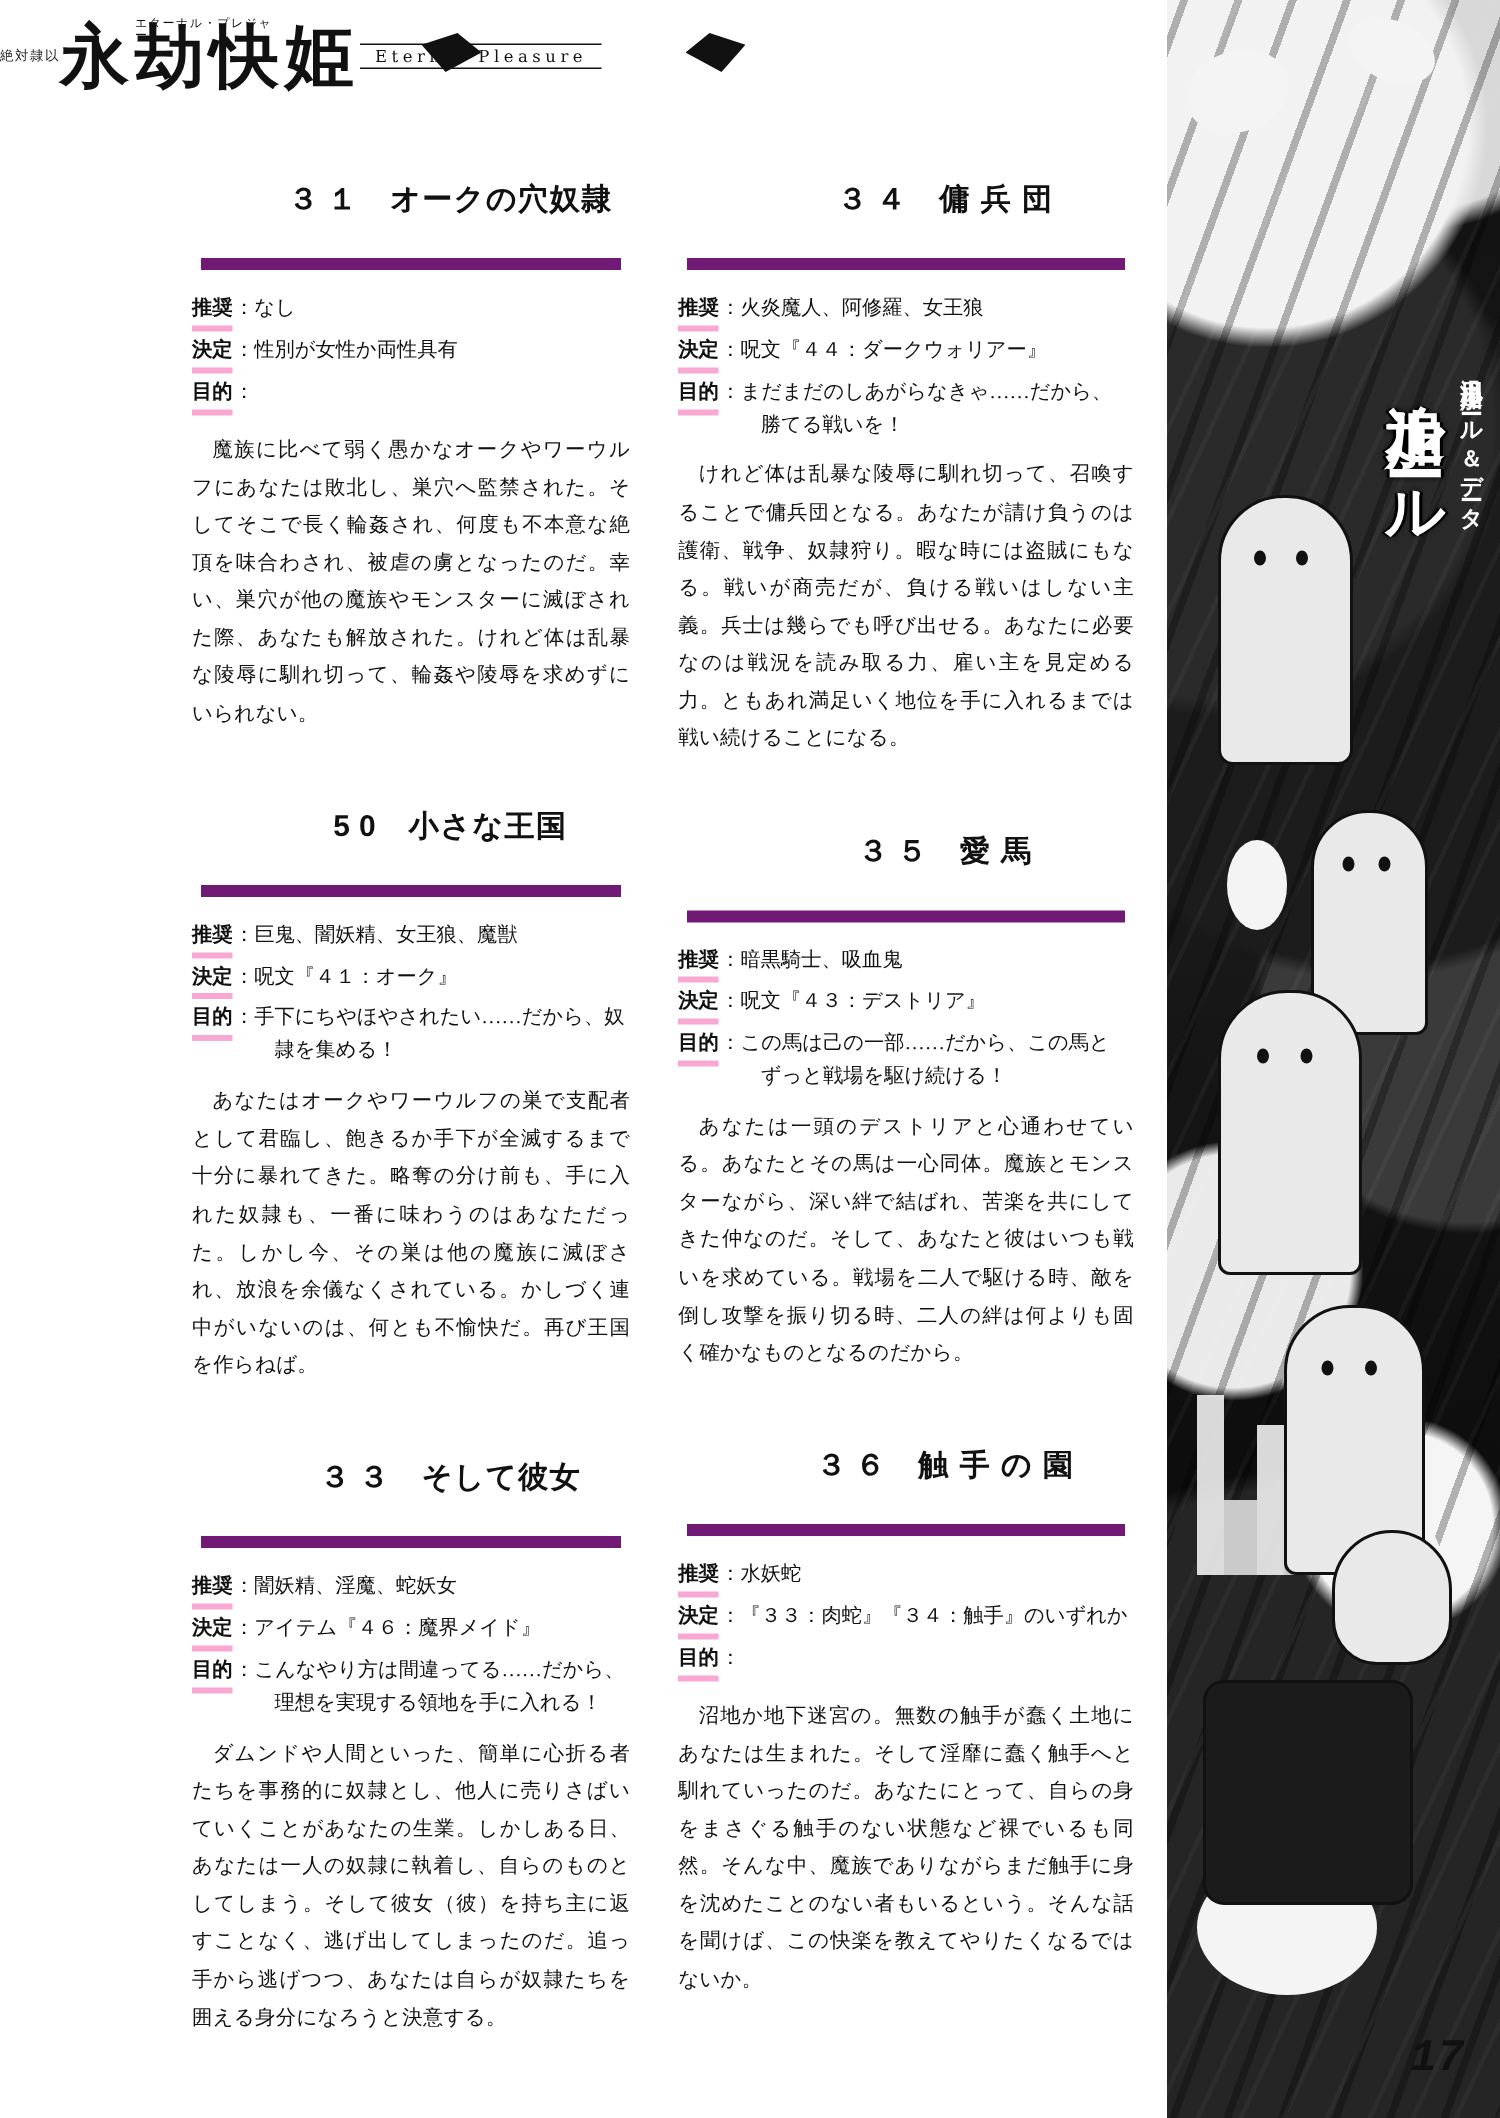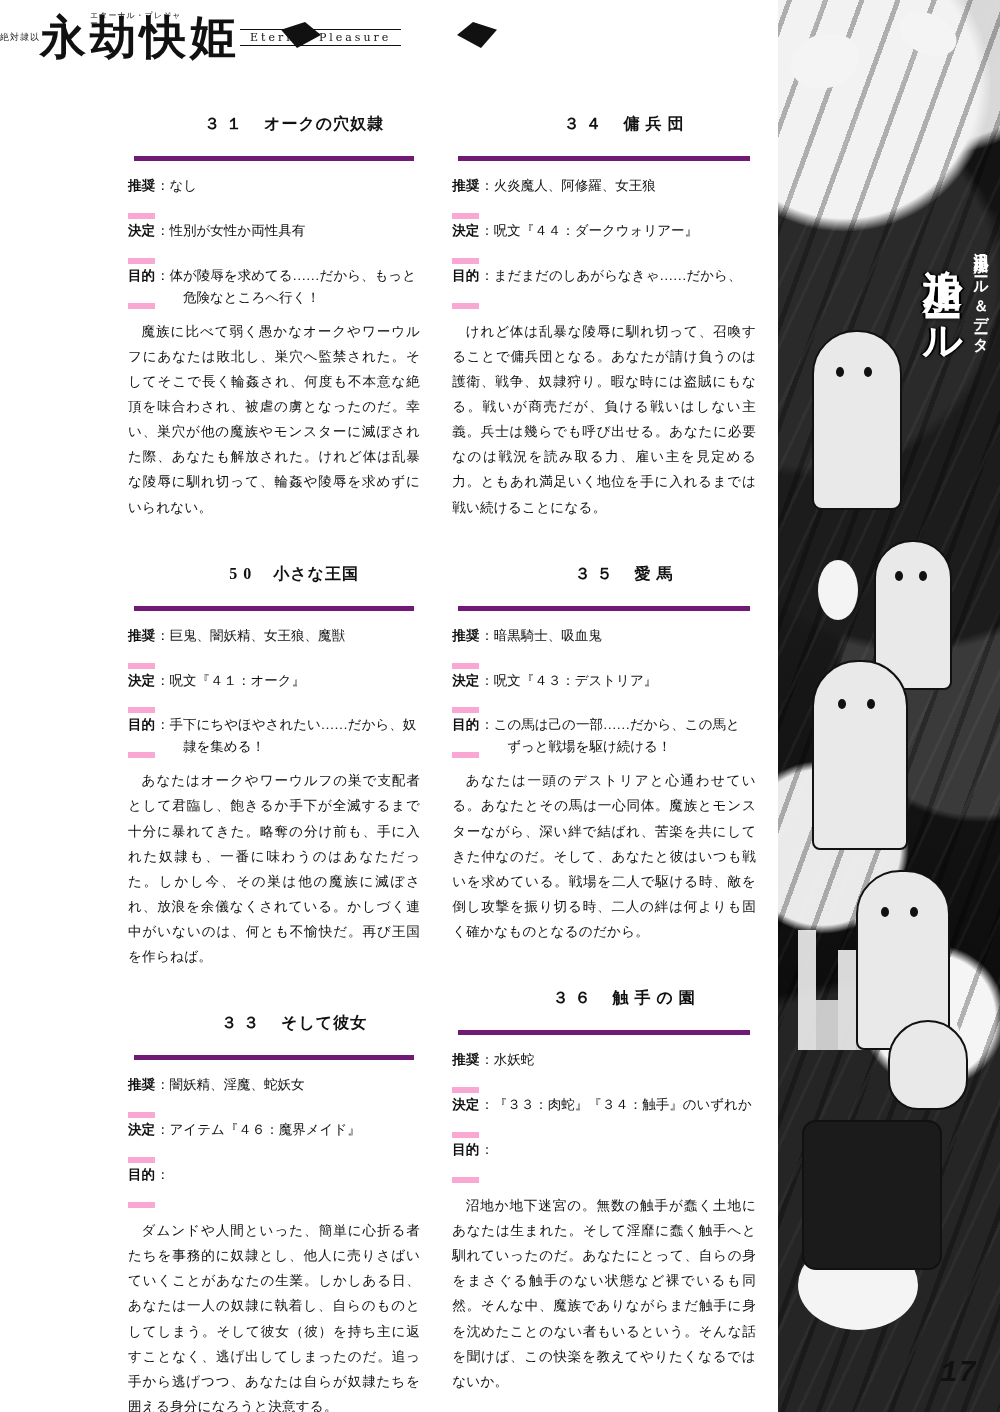--- a/index.html
+++ b/index.html
@@ -130,42 +130,42 @@
     position:absolute; left:0; top:96px; width:778px; height:1290px;
     display:flex; gap:0;
     padding:0 22px 0 128px;
   }
   .col{ width:100%; }
   .col.left{ padding-right:28px; }
   .col.right{ padding-left:4px; }
 
   .entry{ margin-bottom:26px; }
   .entry-title{
-    font-family:Liberation Serif, serif;
-    font-size:16px; font-weight:bold;
+    font-family:Liberation Sans, sans-serif;
+    font-size:20px; font-weight:bold;
     letter-spacing:1px;
     text-align:center;
-    border-bottom:5px solid #701a75;
+    border-bottom:8px solid #701a75;
     padding-bottom:3px;
     margin:0 6px 14px 6px;
     white-space:pre;
   }
   .entry-title .num{ margin-right:16px; letter-spacing:6px; }
 
   .field{
     display:flex; align-items:flex-start;
     font-size:13.5px; line-height:1.62;
     margin-bottom:1px;
   }
   .field .label{
     flex:0 0 auto;
-    border-bottom:6px solid #f9a8d4;
+    border-bottom:4px solid #f9a8d4;
     font-weight:bold;
     margin-right:1px;
-    padding-bottom:16px;
+    padding-bottom:1px;
     white-space:nowrap;
   }
   .field .colon{ flex:0 0 auto; }
   .field .value{ flex:1 1 auto;font-family:Liberation Serif, serif; }
   .field .value .ind{ display:block; text-indent:1em; }
 
   .body-text{
     font-size:13.6px;
     line-height:1.85;
     text-align:justify;
@@ -246,24 +246,20 @@
         <span class="value">なし</span>
       </div>
       <div class="field">
         <span class="label">決定</span>
         <span class="colon">：</span>
         <span class="value">性別が女性か両性具有</span>
       </div>
       <div class="field">
         <span class="label">目的</span>
         <span class="colon">：</span>
-        <span class="value">
-          <span>体が陵辱を求めてる……だから、もっと</span>
-          <span class="ind">危険なところへ行く！</span>
-        </span>
       </div>
       <p class="body-text">魔族に比べて弱く愚かなオークやワーウルフにあなたは敗北し、巣穴へ監禁された。そしてそこで長く輪姦され、何度も不本意な絶頂を味合わされ、被虐の虜となったのだ。幸い、巣穴が他の魔族やモンスターに滅ぼされた際、あなたも解放された。けれど体は乱暴な陵辱に馴れ切って、輪姦や陵辱を求めずにいられない。</p>
     </div>
 
     <div class="entry">
       <div class="entry-title">
         <span class="num">50</span><span>小さな王国</span>
       </div>
       <div class="field">
         <span class="label">推奨</span>
@@ -296,20 +292,24 @@
         <span class="value">闇妖精、淫魔、蛇妖女</span>
       </div>
       <div class="field">
         <span class="label">決定</span>
         <span class="colon">：</span>
         <span class="value">アイテム『４６：魔界メイド』</span>
       </div>
       <div class="field">
         <span class="label">目的</span>
         <span class="colon">：</span>
+        <span class="value">
+          <span>こんなやり方は間違ってる……だから、</span>
+          <span class="ind">理想を実現する領地を手に入れる！</span>
+        </span>
       </div>
       <p class="body-text">ダムンドや人間といった、簡単に心折る者たちを事務的に奴隷とし、他人に売りさばいていくことがあなたの生業。しかしある日、あなたは一人の奴隷に執着し、自らのものとしてしまう。そして彼女（彼）を持ち主に返すことなく、逃げ出してしまったのだ。追っ手から逃げつつ、あなたは自らが奴隷たちを囲える身分になろうと決意する。</p>
     </div>
 
   </div>
 
   <div class="col right">
 
     <div class="entry">
       <div class="entry-title">
@@ -323,20 +323,21 @@
       <div class="field">
         <span class="label">決定</span>
         <span class="colon">：</span>
         <span class="value">呪文『４４：ダークウォリアー』</span>
       </div>
       <div class="field">
         <span class="label">目的</span>
         <span class="colon">：</span>
         <span class="value">
           <span>まだまだのしあがらなきゃ……だから、</span>
+          <span class="ind">勝てる戦いを！</span>
         </span>
       </div>
       <p class="body-text">けれど体は乱暴な陵辱に馴れ切って、召喚することで傭兵団となる。あなたが請け負うのは護衛、戦争、奴隷狩り。暇な時には盗賊にもなる。戦いが商売だが、負ける戦いはしない主義。兵士は幾らでも呼び出せる。あなたに必要なのは戦況を読み取る力、雇い主を見定める力。ともあれ満足いく地位を手に入れるまでは戦い続けることになる。</p>
     </div>
 
     <div class="entry">
       <div class="entry-title">
         <span class="num">３５</span><span>愛 馬</span>
       </div>
       <div class="field">

